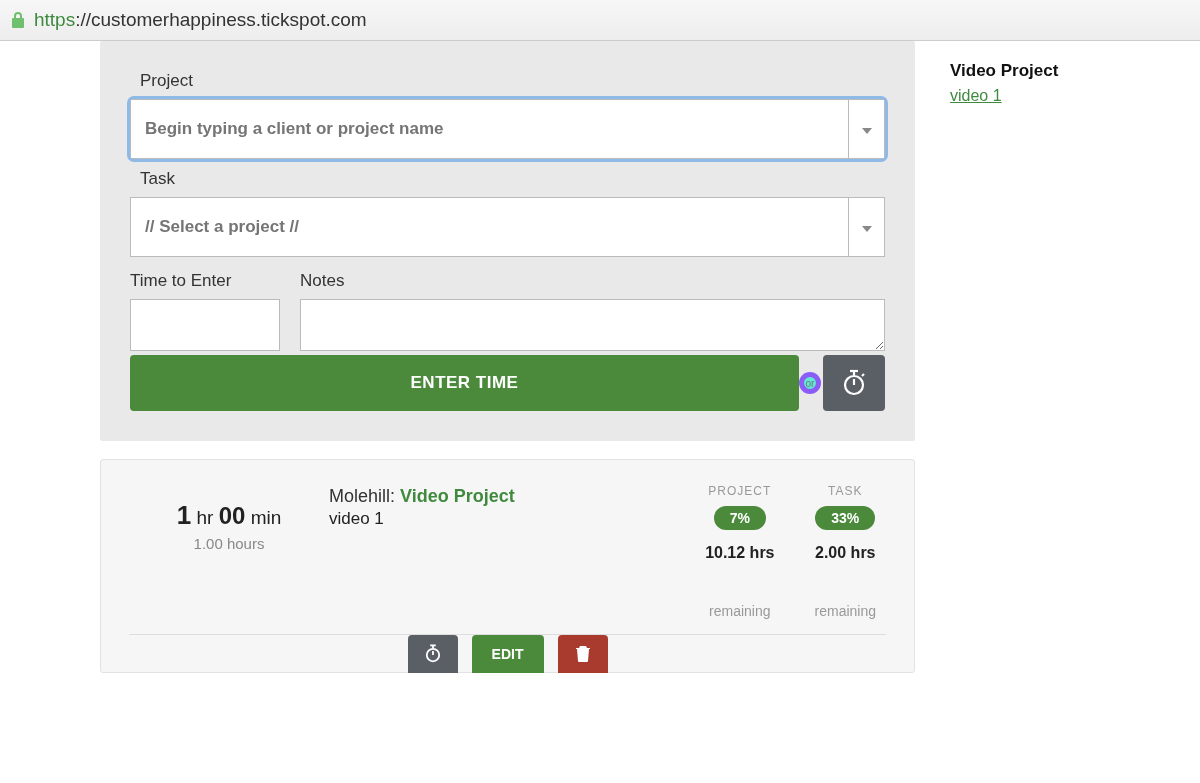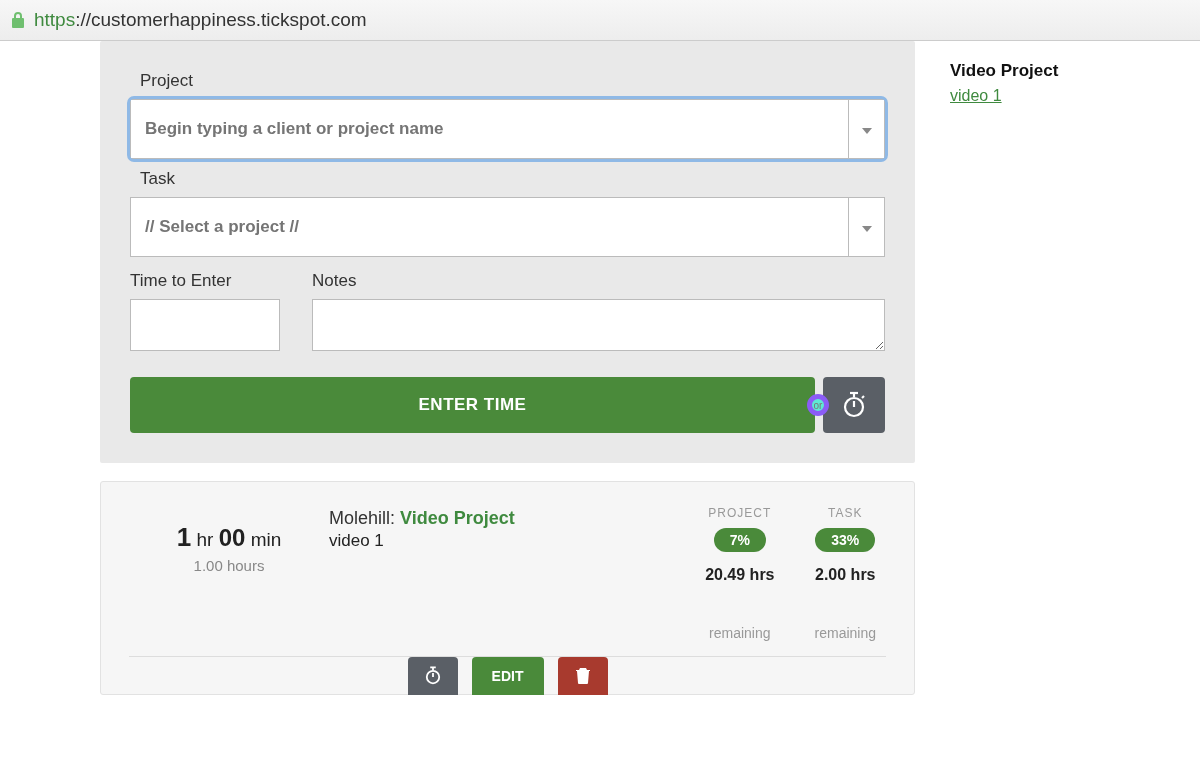--- a/index.html
+++ b/index.html
@@ -67,21 +67,21 @@
     border-left: none;
     background: #fff;
     display: flex;
     align-items: center;
     justify-content: center;
     cursor: pointer;
   }
   .combo-caret svg { fill: #888; }
   .row2 {
     display: flex;
-    gap: 32px;
+    gap: 20px;
     margin-top: 4px;
     justify-content: center;
   }
   .col-time { width: 150px; }
   .col-notes { flex: 1; }
   .time-input {
     width: 100%;
     height: 52px;
     border: 1px solid #bbb;
     background: #fff;
@@ -93,22 +93,21 @@
     height: 52px;
     border: 1px solid #bbb;
     background: #fff;
     resize: both;
     padding: 8px 10px;
     font-size: 15px;
     font-family: inherit;
   }
   .action-row {
     display: flex;
-    margin-top: 22px;
-    gap: 3px;
+    gap: 11px;
     align-items: stretch;
   }
   .enter-btn {
     flex: 1;
     height: 56px;
     background: #4a8a3a;
     color: #fff;
     font-weight: bold;
     font-size: 17px;
     letter-spacing: 0.5px;
@@ -315,21 +314,21 @@
           <div class="entry-desc-line1">
             <span class="client">Molehill:</span>
             <span class="project">Video Project</span>
           </div>
           <div class="entry-desc-line2">video 1</div>
         </div>
         <div class="entry-stats">
           <div class="stat">
             <div class="stat-label">PROJECT</div>
             <div class="pill">7%</div>
-            <div class="stat-hrs">20.49 hrs</div>
+            <div class="stat-hrs">10.12 hrs</div>
             <div class="stat-rem">remaining</div>
           </div>
           <div class="stat">
             <div class="stat-label">TASK</div>
             <div class="pill">33%</div>
             <div class="stat-hrs">2.00 hrs</div>
             <div class="stat-rem">remaining</div>
           </div>
         </div>
       </div>

